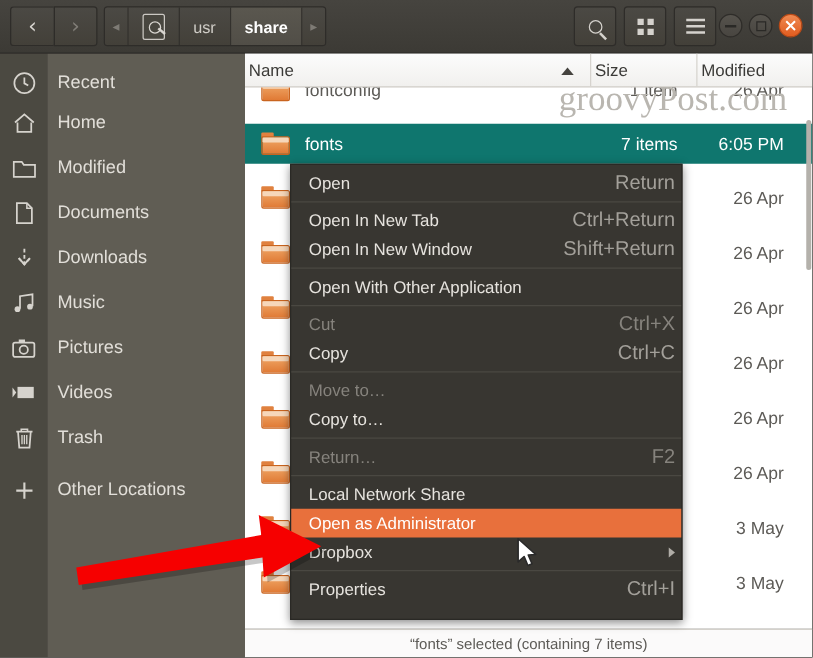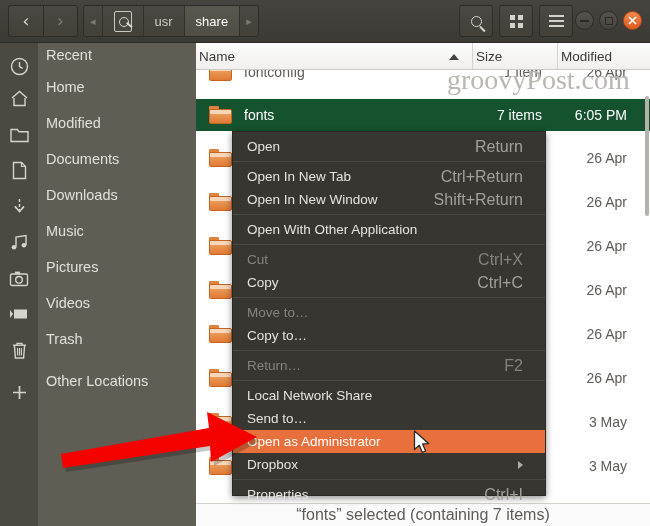--- a/index.html
+++ b/index.html
@@ -44,21 +44,21 @@
   .crumb {
     display: flex; align-items: center; justify-content: center;
     padding: 0 11px;
     background: linear-gradient(to bottom, #4b4944 0%, #434039 100%);
     border-right: 1px solid #33312d;
     color: #cfccc6; font-size: 13px;
   }
   .crumb.arrow { padding: 0 6px; color: #7e7b75; font-size: 11px; }
   .crumb.active {
     background: linear-gradient(to bottom, #5a574f 0%, #514e47 100%);
-    color: #ffffff; font-weight: normal;
+    color: #ffffff; font-weight: bold;
   }
   .crumb:last-child { border-right: none; }
   .drive-ico {
     width: 18px; height: 21px; border: 1px solid #cbc8c3;
     border-radius: 2px; position: relative; background: #48463f;
   }
   .drive-ico::after {
     content: ""; position: absolute; left: 50%; top: 50%;
     width: 8px; height: 8px; margin: -4px 0 0 -4px;
     border: 1.5px solid #d9d6d1; border-radius: 50%;
@@ -99,21 +99,21 @@
   .sideicons {
     position: absolute; left: 0; top: 43px;
     width: 38px; height: 483px; background: #4b4941;
   }
   .sidebar {
     position: absolute; left: 38px; top: 43px;
     width: 158px; height: 483px; background: #605d54;
   }
   .sbrow {
     position: absolute; left: -38px; width: 196px; height: 38px;
-    display: flex; align-items: flex-start;
+    display: flex; align-items: center;
   }
   .sbico {
     width: 38px; height: 38px; display: flex;
     align-items: center; justify-content: center;
     color: #d6d3cd;
   }
   .sblabel { color: #e2dfd9; font-size: 14.5px; padding-left: 8px; }
 
   
   .listarea {
@@ -140,21 +140,21 @@
     width: 0; height: 0;
     border-left: 5px solid transparent; border-right: 5px solid transparent;
     border-bottom: 6px solid #45433f;
   }
 
   .rows { position: absolute; left: 0; top: 27px; width: 454px; height: 433px; overflow: hidden; }
   .row {
     position: absolute; left: 0; width: 454px; height: 32px;
     display: flex; align-items: center; color: #5c5a56; font-size: 14px;
   }
-  .row.sel { background: #14532d; color: #ffffff; }
+  .row.sel { background: #0f766e; color: #ffffff; }
   .r-name { width: 277px; display: flex; align-items: center; padding-left: 13px; }
   .r-size { width: 85px; text-align: right; padding-right: 16px; }
   .r-mod  { width: 92px; text-align: right; padding-right: 23px; }
 
   .folder { width: 23px; height: 18px; position: relative; margin-right: 12px; flex: none; }
   .folder .tab {
     position: absolute; left: 0; top: 0; width: 10px; height: 4px;
     background: #e0813f; border-radius: 1px 1px 0 0;
   }
   .folder .body {
@@ -186,34 +186,34 @@
     white-space: nowrap; pointer-events: none;
   }
 
   
   .statusbar {
     position: absolute; left: 196px; top: 503px;
     width: 454px; height: 23px;
     background: #fbfafa; border-top: 1px solid #d4d1cb;
     display: flex; align-items: center; justify-content: center;
   }
-  .statustext { font-size: 16px; color: #5d5b57; }
+  .statustext { font-size: 12px; color: #5d5b57; }
 
   
   .ctxmenu {
     position: absolute; left: 232px; top: 131px;
     width: 314px; height: 365px;
     background: #383631;
     border: 1px solid #2a2925;
     box-shadow: 0 2px 7px rgba(0,0,0,0.45);
     padding: 3px 0;
   }
   .mi {
     height: 23px; display: flex; align-items: center;
-    padding: 0 22px 0 14px; color: #e6e3de; font-size: 13.5px;
+    padding: 0 5px 0 14px; color: #e6e3de; font-size: 13.5px;
     justify-content: space-between; white-space: nowrap;
   }
   .mi.dim { color: #86837d; }
   .mi.hl { background: #e8703c; color: #ffffff; }
   .mi .accel { color: #a3a09a; font-size: 16px; }
   .mi.dim .accel { color: #86837d; }
   .mi.hl .accel { color: #ffe8dc; }
   .msep { height: 1px; background: #4a4842; margin: 3px 0; }
   .submark {
     width: 0; height: 0;
@@ -600,24 +600,20 @@
     <div class="mi dim">
       <span>Return…</span>
       <span class="accel">F2</span>
     </div>
     <div class="msep"></div>
 
     <div class="mi">
       <span>Local Network Share</span>
       <span class="accel"></span>
     </div>
-    <div class="mi">
-      <span>Send to…</span>
-      <span class="accel"></span>
-    </div>
     <div class="mi hl">
       <span>Open as Administrator</span>
       <span class="accel"></span>
     </div>
     <div class="mi">
       <span>Dropbox</span>
       <span class="submark"></span>
     </div>
     <div class="msep"></div>
 

